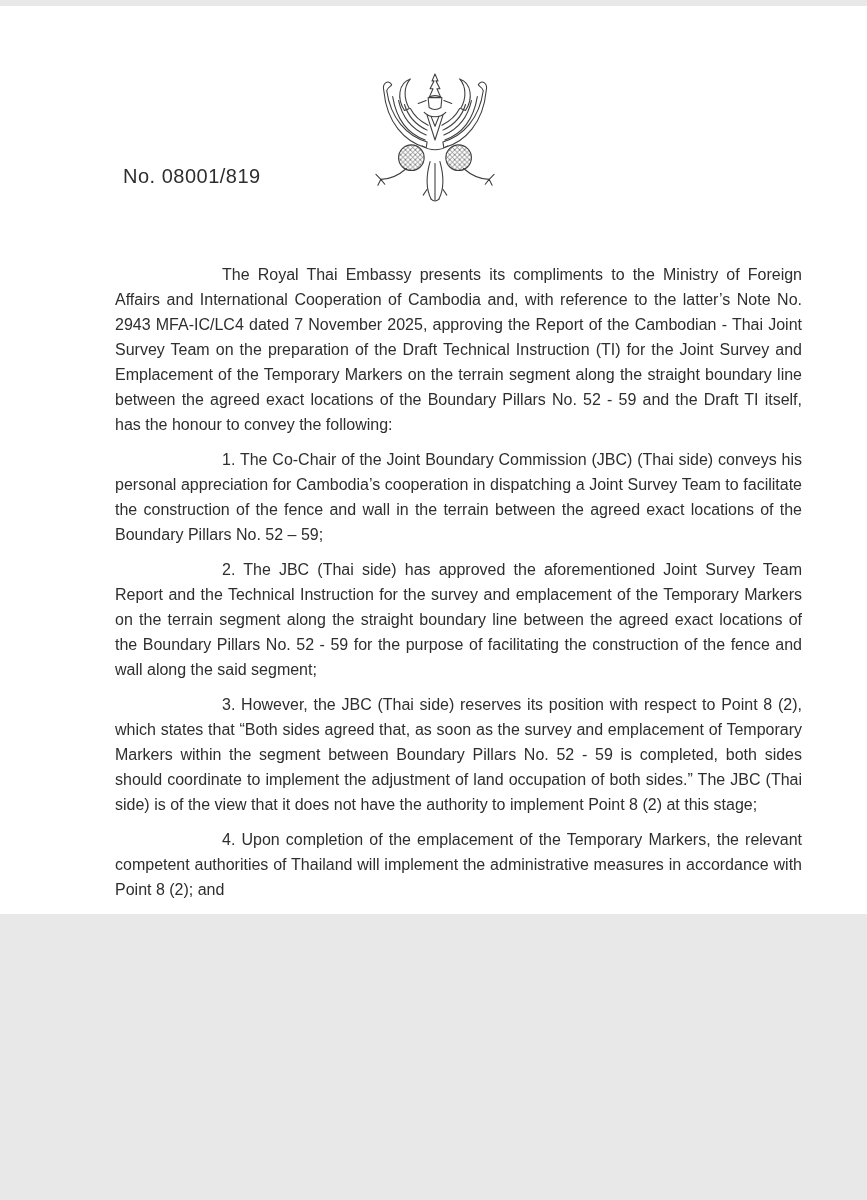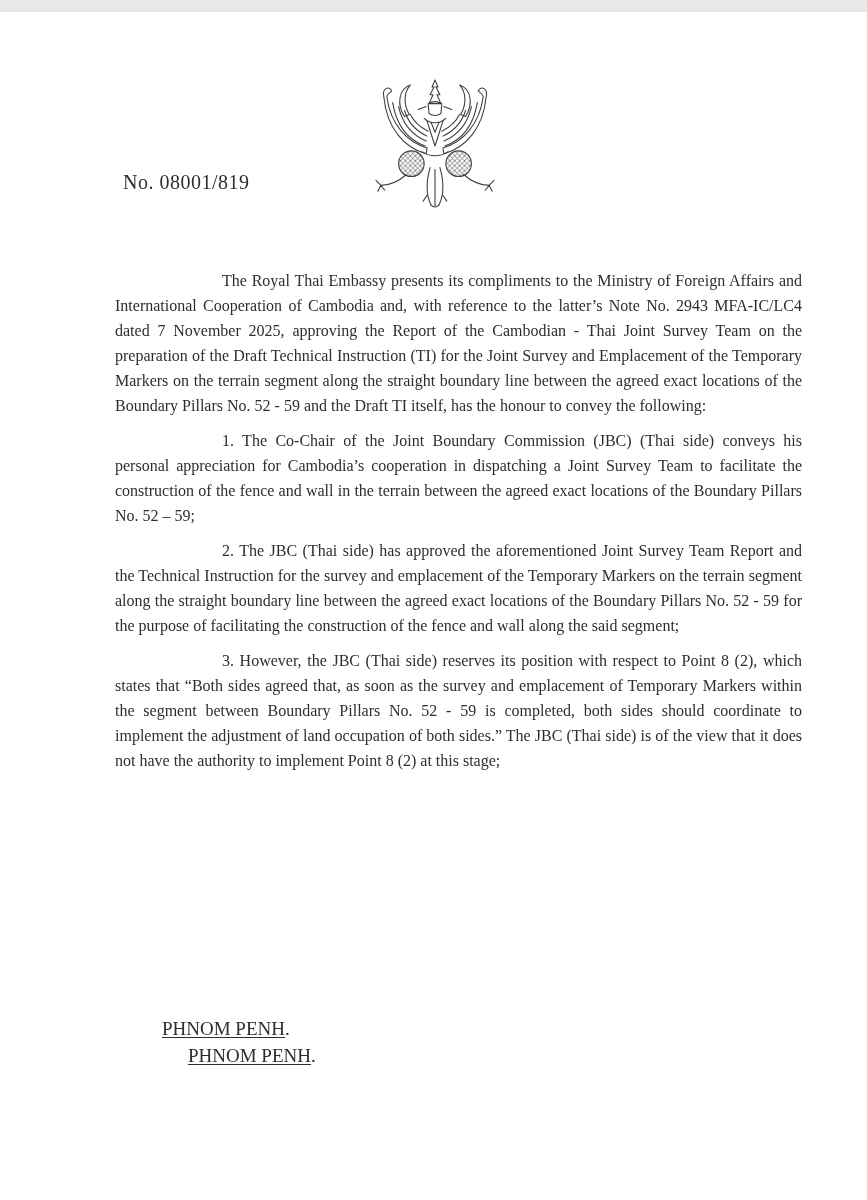--- a/index.html
+++ b/index.html
@@ -3,24 +3,24 @@
 <meta charset="utf-8">
 <style>
   html, body {
     margin: 0;
     padding: 0;
     background: #e8e8e8;
   }
   .page {
     position: relative;
     width: 867px;
-    height: 1188px;
-    margin: 12px auto;
+    height: 908px;
+    margin: 6px auto;
     background: #ffffff;
-    font-family: Liberation Serif, serif;
+    font-family: Liberation Sans, sans-serif;
     color: #2e2e2e;
     overflow: hidden;
   }
   .ref-number {
     position: absolute;
     left: 123px;
     top: 159px;
     font-size: 20px;
     letter-spacing: 0.5px;
     white-space: nowrap;
@@ -105,20 +105,21 @@
         <path d="M57 120 l-4 6 M73 120 l4 6"></path>
       </g>
     </svg>
   </div>
 
   <div class="doc-body">
     <p>The Royal Thai Embassy presents its compliments to the Ministry of Foreign Affairs and International Cooperation of Cambodia and, with reference to the latter’s Note No. 2943 MFA-IC/LC4 dated 7 November 2025, approving the Report of the Cambodian - Thai Joint Survey Team on the preparation of the Draft Technical Instruction (TI) for the Joint Survey and Emplacement of the Temporary Markers on the terrain segment along the straight boundary line between the agreed exact locations of the Boundary Pillars No. 52 - 59 and the Draft TI itself, has the honour to convey the following:</p>
     <p>1. The Co-Chair of the Joint Boundary Commission (JBC) (Thai side) conveys his personal appreciation for Cambodia’s cooperation in dispatching a Joint Survey Team to facilitate the construction of the fence and wall in the terrain between the agreed exact locations of the Boundary Pillars No. 52 – 59;</p>
     <p>2. The JBC (Thai side) has approved the aforementioned Joint Survey Team Report and the Technical Instruction for the survey and emplacement of the Temporary Markers on the terrain segment along the straight boundary line between the agreed exact locations of the Boundary Pillars No. 52 - 59 for the purpose of facilitating the construction of the fence and wall along the said segment;</p>
     <p>3. However, the JBC (Thai side) reserves its position with respect to Point 8 (2), which states that “Both sides agreed that, as soon as the survey and emplacement of Temporary Markers within the segment between Boundary Pillars No. 52 - 59 is completed, both sides should coordinate to implement the adjustment of land occupation of both sides.” The JBC (Thai side) is of the view that it does not have the authority to implement Point 8 (2) at this stage;</p>
+    <p>4. Upon completion of the emplacement of the Temporary Markers, the relevant competent authorities of Thailand will implement the administrative measures in accordance with Point 8 (2); and</p>
   </div>
 
   <div class="doc-footer">
     <div class="footer-line">
       <span class="city-indent-1 underlined">PHNOM PENH</span><span>.</span>
     </div>
     <div class="footer-line">
       <span class="city-indent-2 underlined">PHNOM PENH</span><span>.</span>
     </div>
   </div>

